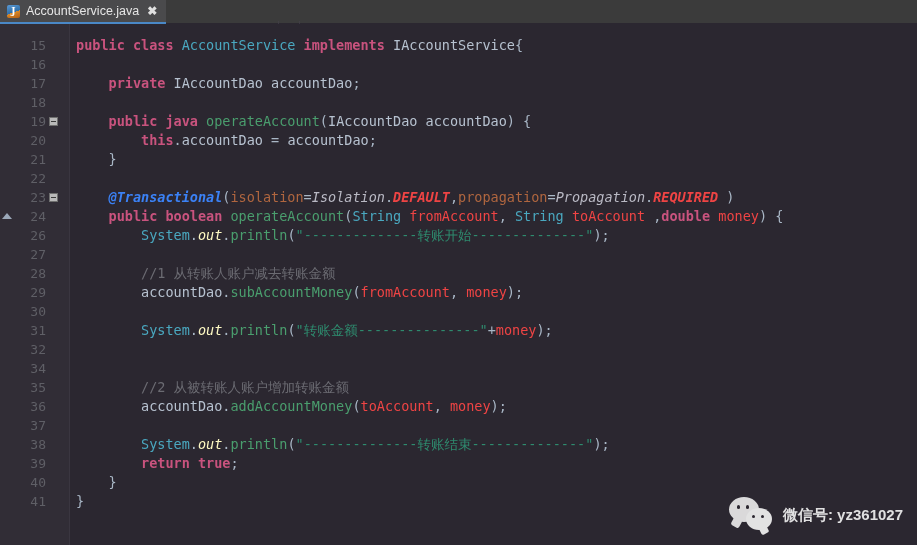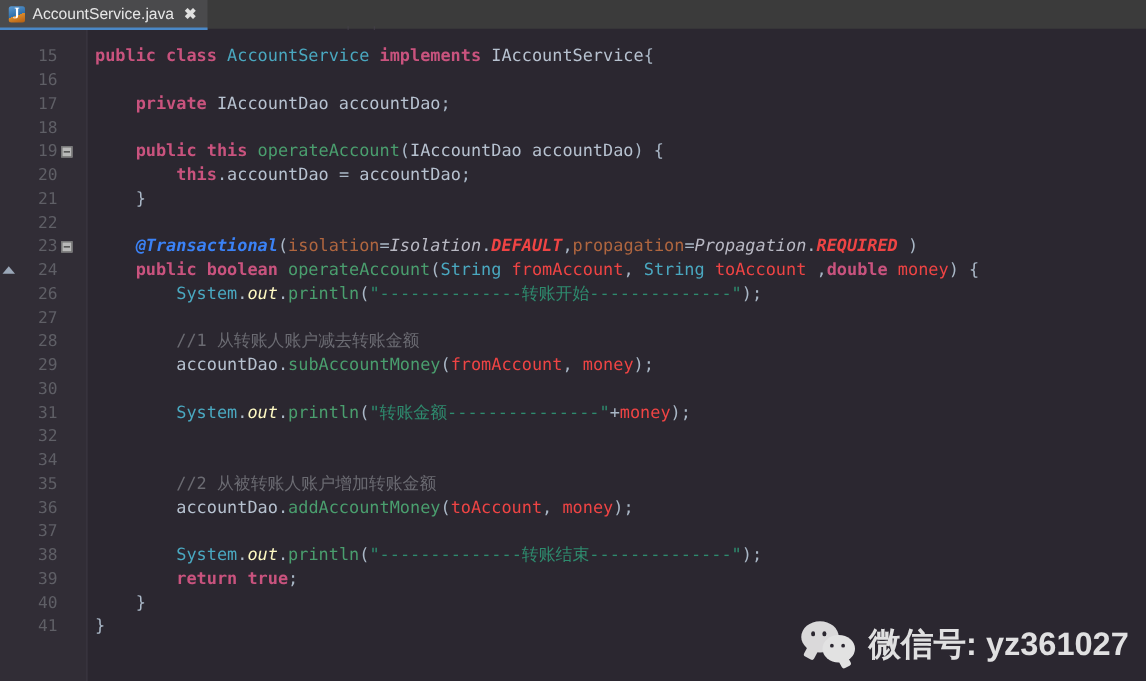--- a/index.html
+++ b/index.html
@@ -161,21 +161,21 @@
     width:8px; height:8px; background:#f2f2f2;
     transform:rotate(-28deg); border-radius:2px;
   }
   .wx-logo .small .e1, .wx-logo .small .e2 {
     position:absolute; top:7px; width:3px; height:3px;
     background:#2b2730; border-radius:50%;
   }
   .wx-logo .small .e1 { left:6px; }
   .wx-logo .small .e2 { left:15px; }
   .wx-text {
-    color:#f0f0f0; font-size:26px; font-weight:bold;
+    color:#f0f0f0; font-size:15px; font-weight:bold;
     font-family:"Liberation Sans", sans-serif;
     white-space:nowrap;
   }
 
   .top-artifact {
     position:absolute; left:278px; top:21px; width:22px; height:5px;
     border:1px solid #44404a; border-top:none; opacity:.7;
   }
 </style>
 </head>
@@ -197,21 +197,21 @@
   <div class="top-artifact"></div>
 
   <div class="editor">
     <div class="gutter"></div>
     <div class="gutter-sep"></div>
     <div class="lines" id="lines">
         <div class="line"><span class="ln">15</span><span class="code"><span class="kw">public class </span><span class="typ">AccountService</span><span class="kw"> implements </span><span class="id">IAccountService</span><span class="pl">{</span></span></div>
         <div class="line"><span class="ln">16</span><span class="code"></span></div>
         <div class="line"><span class="ln">17</span><span class="code">    <span class="kw">private</span> <span class="id">IAccountDao accountDao</span><span class="pl">;</span></span></div>
         <div class="line"><span class="ln">18</span><span class="code"></span></div>
-        <div class="line"><span class="ln">19</span><span class="fold"></span><span class="code">    <span class="kw">public this </span><span class="meth">operateAccount</span><span class="pl">(</span><span class="id">IAccountDao accountDao</span><span class="pl">) {</span></span></div>
+        <div class="line"><span class="ln">19</span><span class="fold"></span><span class="code">    <span class="kw">public java </span><span class="meth">operateAccount</span><span class="pl">(</span><span class="id">IAccountDao accountDao</span><span class="pl">) {</span></span></div>
         <div class="line"><span class="ln">20</span><span class="code">        <span class="kw">this</span><span class="pl">.</span><span class="id">accountDao</span> <span class="pl">=</span> <span class="id">accountDao</span><span class="pl">;</span></span></div>
         <div class="line"><span class="ln">21</span><span class="code">    <span class="pl">}</span></span></div>
         <div class="line"><span class="ln">22</span><span class="code"></span></div>
         <div class="line"><span class="ln">23</span><span class="fold"></span><span class="code">    <span class="ann">@Transactional</span><span class="pl">(</span><span class="annk">isolation</span><span class="pl">=</span><span class="cstn">Isolation</span><span class="pl">.</span><span class="cst">DEFAULT</span><span class="pl">,</span><span class="annk">propagation</span><span class="pl">=</span><span class="cstn">Propagation</span><span class="pl">.</span><span class="cst">REQUIRED</span> <span class="pl">)</span></span></div>
         <div class="line"><span class="ln">24</span><span class="arrowmark"></span><span class="code">    <span class="kw">public boolean </span><span class="meth">operateAccount</span><span class="pl">(</span><span class="typ">String</span> <span class="param">fromAccount</span><span class="pl">,</span> <span class="typ">String</span> <span class="param">toAccount</span> <span class="pl">,</span><span class="kw">double</span> <span class="param">money</span><span class="pl">) {</span></span></div>
         <div class="line"><span class="ln">26</span><span class="code">        <span class="typ">System</span><span class="pl">.</span><span class="fld">out</span><span class="pl">.</span><span class="meth">println</span><span class="pl">(</span><span class="str">"--------------转账开始--------------"</span><span class="pl">);</span></span></div>
         <div class="line"><span class="ln">27</span><span class="code"></span></div>
         <div class="line"><span class="ln">28</span><span class="code">        <span class="cmt">//1 从转账人账户减去转账金额</span></span></div>
         <div class="line"><span class="ln">29</span><span class="code">        <span class="id">accountDao</span><span class="pl">.</span><span class="meth">subAccountMoney</span><span class="pl">(</span><span class="param">fromAccount</span><span class="pl">,</span> <span class="param">money</span><span class="pl">);</span></span></div>
         <div class="line"><span class="ln">30</span><span class="code"></span></div>

